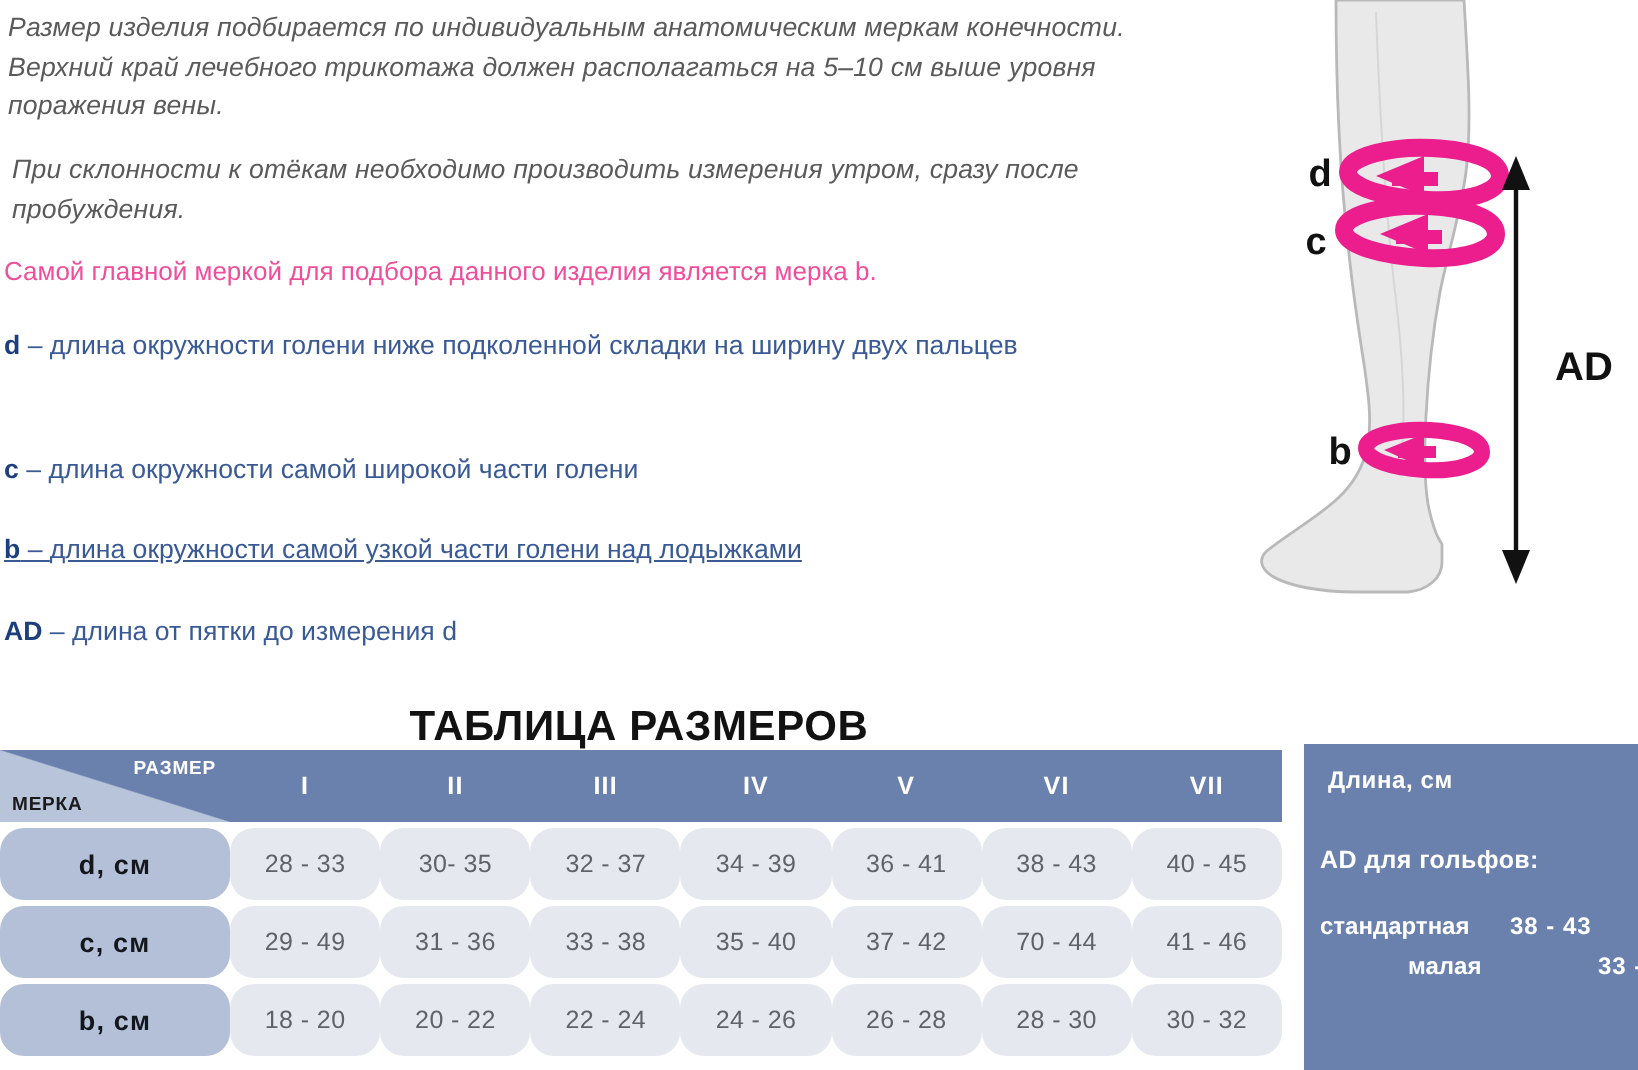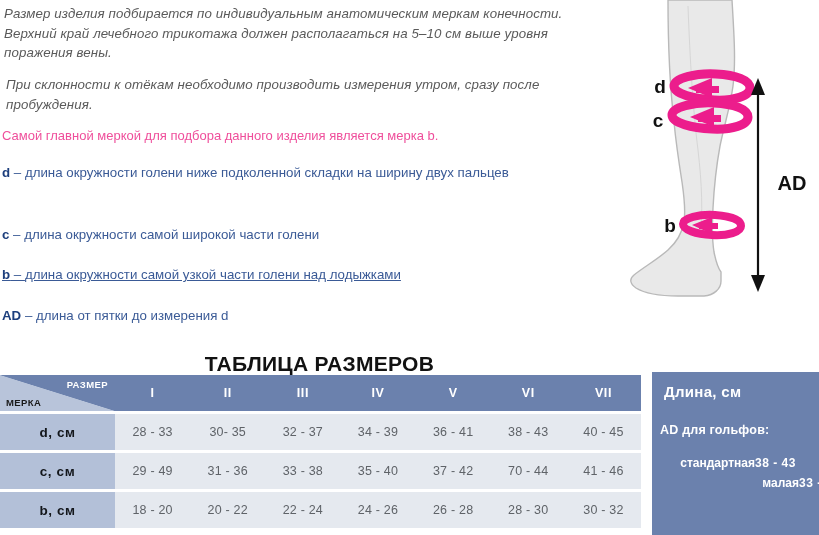--- a/index.html
+++ b/index.html
@@ -96,48 +96,49 @@
     font-size:9.5px;font-weight:bold;color:#1a1a1a;letter-spacing:0.4px;
   }
   .drow td{
     height:36px;
     background:#e5e9ef;
     color:#5f6368;
     font-size:12.5px;
     text-align:center;
     vertical-align:middle;
     letter-spacing:0.2px;
+    border-radius:12px;
   }
   .drow td.rowlabel{
     background:#b3c0d8;
     color:#13161b;
     font-weight:bold;
     font-size:13.5px;
     width:115px;
     letter-spacing:0.6px;
   }
 
   
   .sidepanel{
     position:absolute;left:652px;top:372px;width:167px;height:163px;
     background:#6b81ad;color:#ffffff;
   }
   .sp-title{
     position:absolute;left:12px;top:11px;
-    font-size:15px;font-weight:bold;letter-spacing:0.3px;
+    font-size:12px;font-weight:bold;letter-spacing:0.3px;
   }
   .sp-sub{
     position:absolute;left:8px;top:51px;
     font-size:12.5px;font-weight:bold;letter-spacing:0.2px;
   }
   .sp-row{
     position:absolute;left:8px;
     font-size:12px;font-weight:bold;width:152px;
   }
-  .sp-row .k{display:inline-block;width:95px;text-align:right;}
+  .sp-row .k{display:inline-block;width:95px;}
   .sp-row .v{display:inline-block;letter-spacing:0.5px;}
   .sp-r1{top:84px;}
   .sp-r2{top:104px;padding-left:44px;}
 </style>
 </head>
 <body>
 
 <div class="page">
 
   <div class="textcol">

